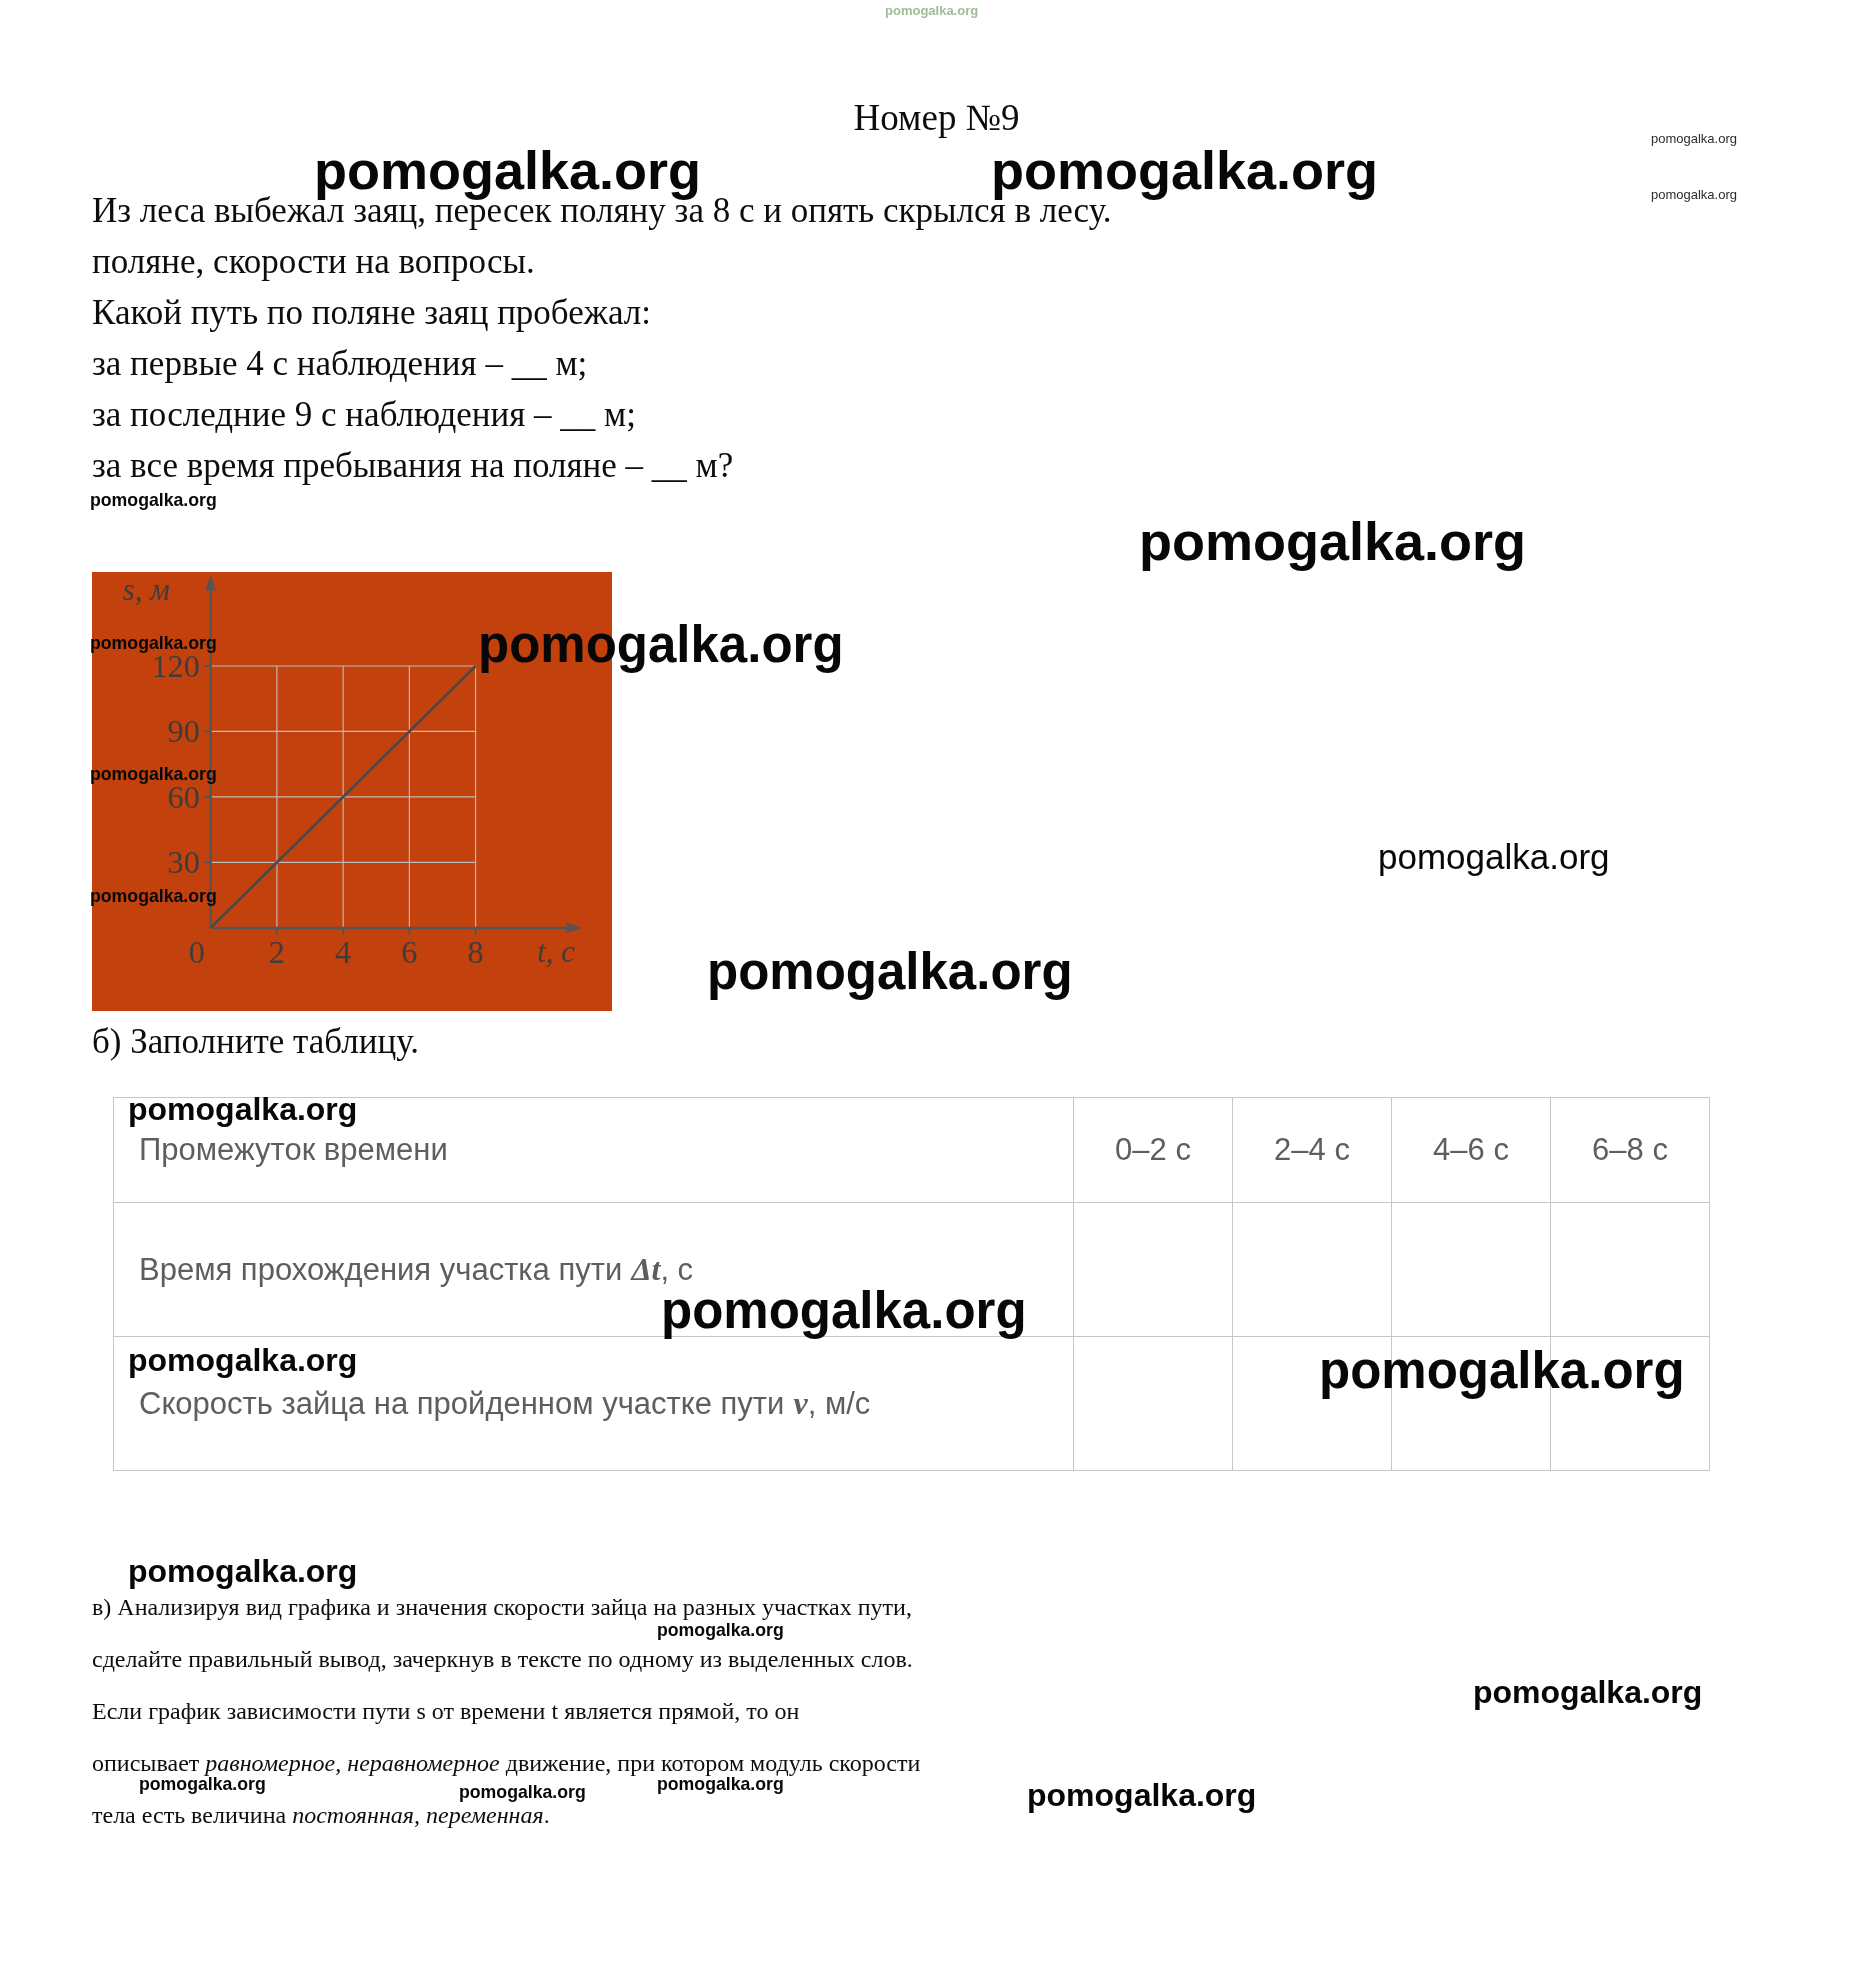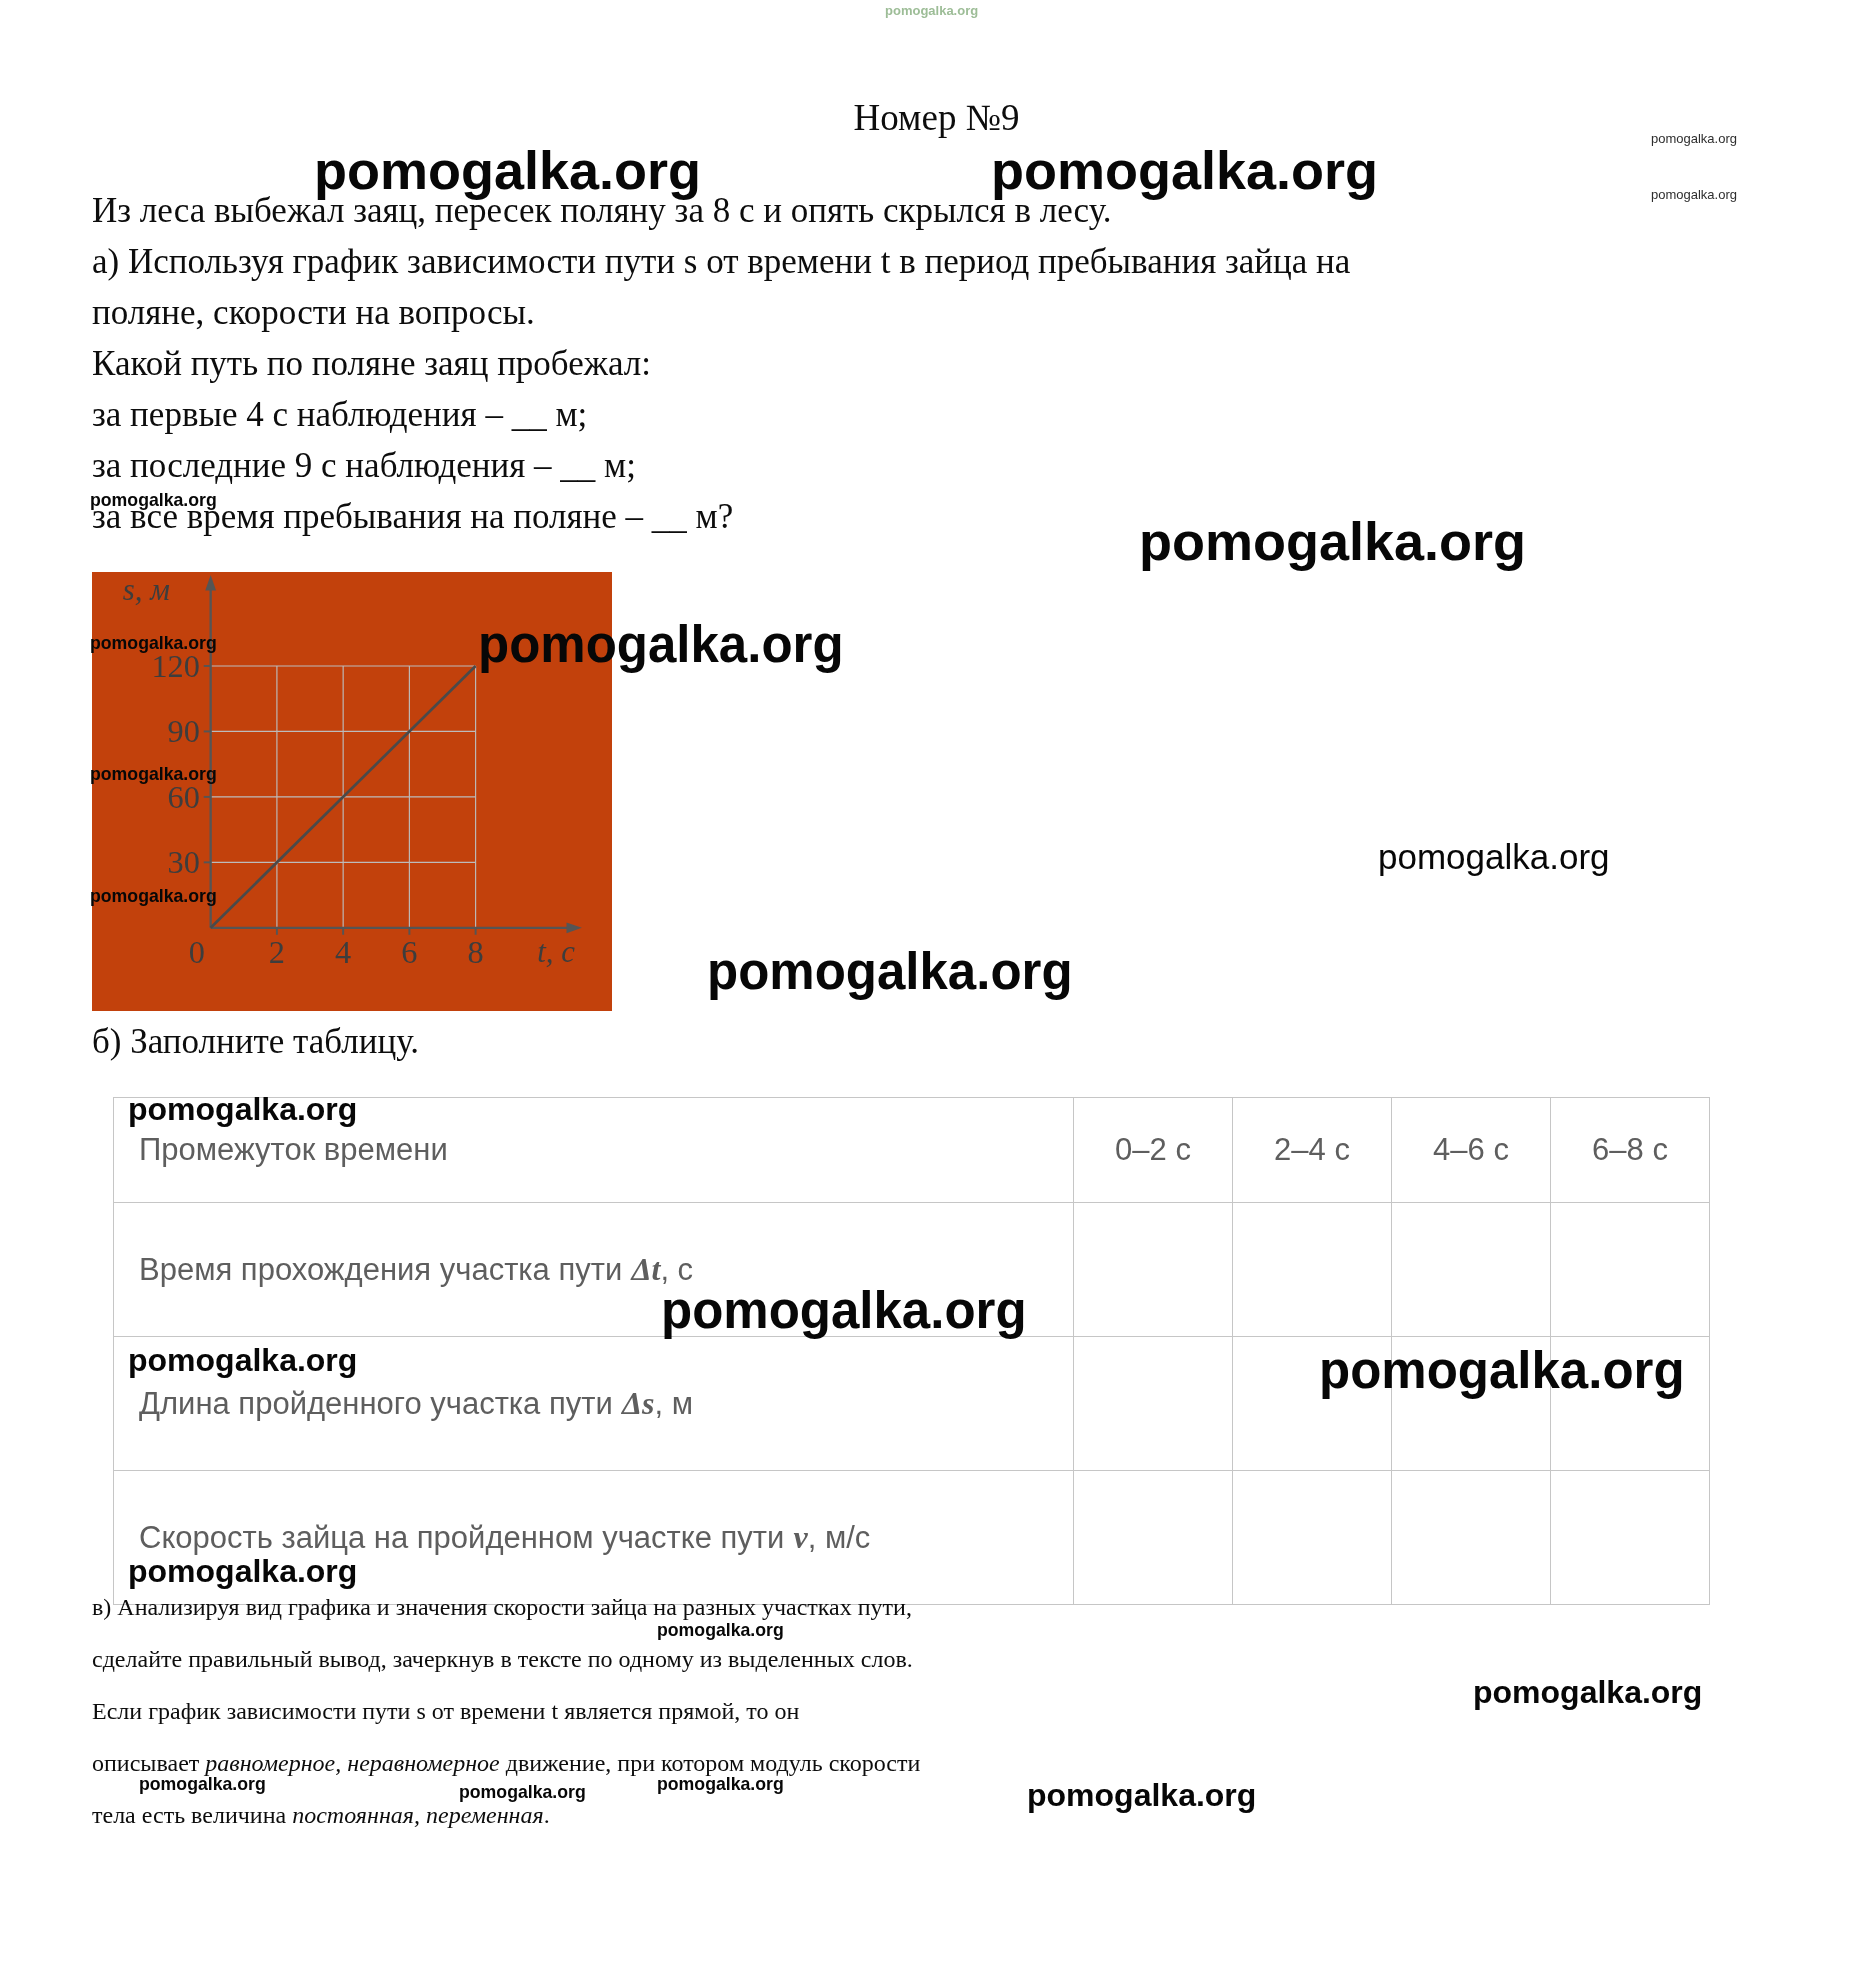--- a/index.html
+++ b/index.html
@@ -95,21 +95,20 @@
   <div class="wm wm-rl">pomogalka.org</div>
   <div class="wm wm-bo1">pomogalka.org</div>
   <div class="wm wm-bo2">pomogalka.org</div>
   <div class="wm wm-bo3">pomogalka.org</div>
   <div class="wm wm-bo4">pomogalka.org</div>
 
   <div class="title">Номер №9</div>
 
   <div class="problem">
     <div>Из леса выбежал заяц, пересек поляну за 8 с и опять скрылся в лесу.</div>
-    <div>а) Используя график зависимости пути s от времени t в период пребывания зайца на</div>
     <div>поляне, скорости на вопросы.</div>
     <div>Какой путь по поляне заяц пробежал:</div>
     <div>за первые 4 с наблюдения – __ м;</div>
     <div>за последние 9 с наблюдения – __ м;</div>
     <div>за все время пребывания на поляне – __ м?</div>
   </div>
 
   <div class="graph-wrap">
     <svg width="520" height="439" viewBox="0 0 675 570">
       <g stroke="#bcbcbc" stroke-width="1.5">
@@ -172,27 +171,20 @@
       <td class="hdr">6–8 с</td>
     </tr>
     <tr class="rn">
       <td class="lbl"><span>Время прохождения участка пути</span><span class="sym">Δt</span><span>, с</span></td>
       <td></td>
       <td></td>
       <td></td>
       <td></td>
     </tr>
     <tr class="rn">
-      <td class="lbl"><span>Длина пройденного участка пути</span><span class="sym">Δs</span><span>, м</span></td>
-      <td></td>
-      <td></td>
-      <td></td>
-      <td></td>
-    </tr>
-    <tr class="rn">
       <td class="lbl"><span>Скорость зайца на пройденном участке пути</span><span class="sym">v</span><span>, м/с</span></td>
       <td></td>
       <td></td>
       <td></td>
       <td></td>
     </tr>
   </tbody>
     </table>
 
   <div class="section-v">

